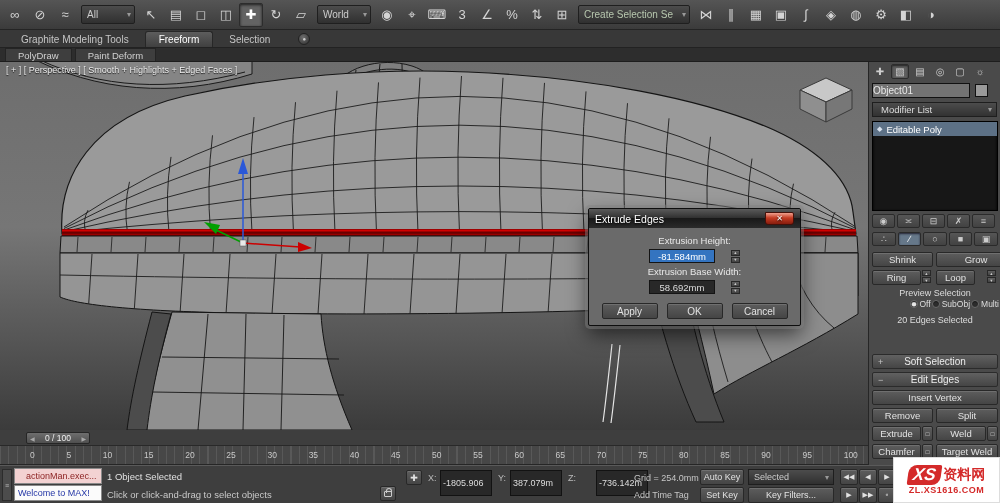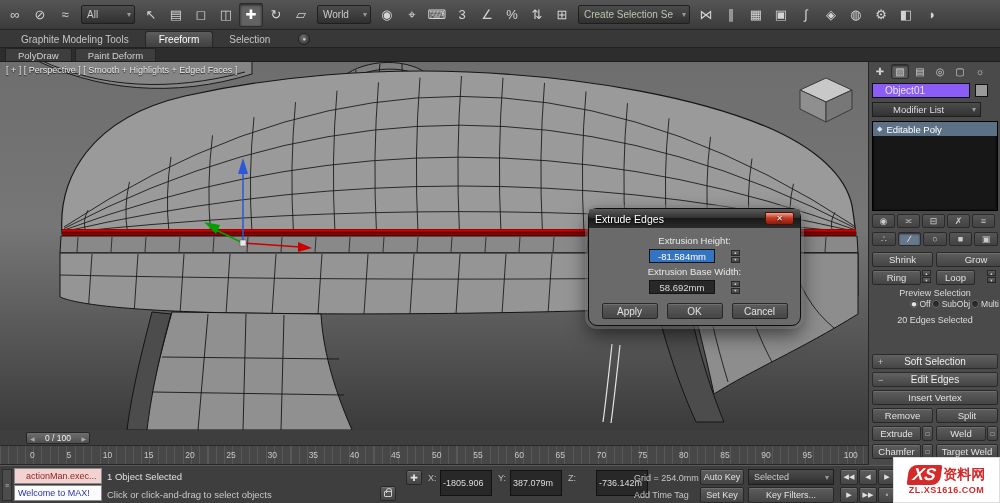--- a/index.html
+++ b/index.html
@@ -24,21 +24,21 @@
   .subtabs{position:absolute;top:48px;left:0;width:1000px;height:14px;background:#2d2d2d;display:flex;padding-left:5px;gap:3px;border-bottom:1px solid #1d1d1d;}
   .stab{padding:0 12px;font-size:9.5px;color:#d0d0d0;background:#3e3e3e;border:1px solid #242424;border-bottom:none;display:flex;align-items:center;}
 
   
   .viewport{position:absolute;top:62px;left:0;width:868px;height:368px;overflow:hidden;}
   .viewport svg{position:absolute;left:0;top:0;}
   .vp-label{position:absolute;top:3px;left:6px;color:#ececec;font-size:9px;z-index:3;text-shadow:0 1px 1px rgba(0,0,0,.8);}
   .vp-active-border{position:absolute;top:430px;left:0;width:868px;height:2px;background:#7d7d32;}
 
   
-  .dialog{position:absolute;left:588px;top:208px;width:213px;height:118px;background:#6a6a6a;border:1px solid #0e0e0e;border-radius:9px;box-shadow:0 0 0 3px rgba(130,130,130,.45),0 8px 20px rgba(0,0,0,.6);z-index:20;}
+  .dialog{position:absolute;left:588px;top:208px;width:213px;height:118px;background:#6a6a6a;border:1px solid #0e0e0e;border-radius:2px;box-shadow:0 0 0 3px rgba(130,130,130,.45),0 8px 20px rgba(0,0,0,.6);z-index:20;}
   .dlg-title{height:19px;background:linear-gradient(#5a5a5a 0%,#323232 45%,#191919 50%,#2b2b2b 100%);border-radius:2px 2px 0 0;display:flex;align-items:center;padding:0 6px;color:#fff;font-size:10.5px;text-shadow:0 1px 2px #000;}
   .dlg-close{margin-left:auto;width:29px;height:13px;background:linear-gradient(#f0a08e,#c43b22 45%,#871d0e);border:1px solid #45110a;border-radius:0 2px 3px 3px;color:#fff;font-size:8px;display:flex;align-items:center;justify-content:center;}
   .dlg-body{display:flex;flex-direction:column;align-items:center;padding-top:5px;}
   .dlg-label{font-size:9.5px;color:#e8e8e8;margin-top:2px;}
   .dlg-fieldrow{display:flex;align-items:center;gap:16px;margin:3px 0 1px;}
   .dlg-field{width:66px;height:14px;background:#282828;border:1px solid #141414;color:#ddd;font-size:9.5px;text-align:center;font-family:inherit;}
   .dlg-field.sel{background:var(--field-selection,#3474c0);color:#fff;}
   .spin{display:flex;flex-direction:column;gap:1px;}
   .spin i{width:9px;height:6px;background:linear-gradient(#606060,#424242);border:1px solid #282828;font-style:normal;font-size:4.5px;color:#ccc;display:flex;align-items:center;justify-content:center;}
   .spin i.up::before{content:"▴";}
@@ -46,23 +46,23 @@
   .dlg-buttons{display:flex;gap:9px;margin-top:8px;}
   .btn{background:linear-gradient(#5d5d5d,#454545);border:1px solid #282828;border-radius:2px;color:#e2e2e2;display:flex;align-items:center;justify-content:center;box-shadow:inset 0 1px 0 rgba(255,255,255,.12);}
   .dlg-btn{width:56px;height:16px;font-size:10px;}
 
   
   .right-panel{position:absolute;left:868px;top:62px;width:132px;height:403px;background:#4a4a4a;border-left:1px solid #262626;}
   .right-panel>*{position:absolute;}
   .cp-tabs{left:2px;top:2px;width:128px;height:16px;display:flex;gap:2px;}
   .cp-tab{width:18px;height:15px;display:inline-flex;align-items:center;justify-content:center;color:#cfcfcf;font-size:10px;border-radius:2px;}
   .cp-tab.active{background:#5f5f5f;border:1px solid #2c2c2c;box-shadow:inset 0 1px 2px #222;}
-  .cp-name{left:3px;top:21px;width:98px;height:15px;background:#8b5cf6;border:1px solid #111;color:#e8e8e8;font-size:10px;padding-left:12px;font-family:inherit;}
+  .cp-name{left:3px;top:21px;width:98px;height:15px;background:#737373;border:1px solid #111;color:#e8e8e8;font-size:10px;padding-left:0;font-family:inherit;}
   .cp-swatch{left:106px;top:22px;width:13px;height:13px;background:#9a9a9a;border:1px solid #111;}
-  .cp-dd{left:3px;top:40px;width:109px;height:15px;background:linear-gradient(#4c4c4c,#323232);border:1px solid #1e1e1e;color:#ddd;font-size:9.5px;display:flex;align-items:center;padding:0 14px 0 20px;position:absolute;}
+  .cp-dd{left:3px;top:40px;width:125px;height:15px;background:linear-gradient(#4c4c4c,#323232);border:1px solid #1e1e1e;color:#ddd;font-size:9.5px;display:flex;align-items:center;padding:0 14px 0 8px;position:absolute;}
   .cp-dd::after{content:"▾";position:absolute;right:4px;color:#999;font-size:8px;}
   .cp-stack{left:3px;top:59px;width:126px;height:90px;background:#171717;border:1px solid #000;box-shadow:inset 0 1px 3px #000;}
   .stack-row{height:14px;background:var(--stack-highlight,#5d7186);display:flex;align-items:center;gap:4px;padding:0 4px;color:#fff;font-size:9.5px;}
   .stack-row .mod-icon{font-size:7px;color:#d8e2ee;}
   .st-row{display:flex;gap:2px;}
   .cp-tools{left:3px;top:152px;width:126px;height:15px;}
   .st-btn{width:23px;height:14px;font-size:9px;color:#ccc;background:linear-gradient(#565656,#424242);border:1px solid #2a2a2a;border-radius:2px;display:inline-flex;align-items:center;justify-content:center;}
   .cp-sub{left:3px;top:170px;width:126px;height:15px;}
   .so-btn{width:24px;height:14px;font-size:9px;color:#ccc;background:linear-gradient(#565656,#424242);border:1px solid #2a2a2a;border-radius:2px;display:inline-flex;align-items:center;justify-content:center;}
   .so-btn.active{background:#66788a;color:#fff;box-shadow:inset 0 1px 2px #223;}

